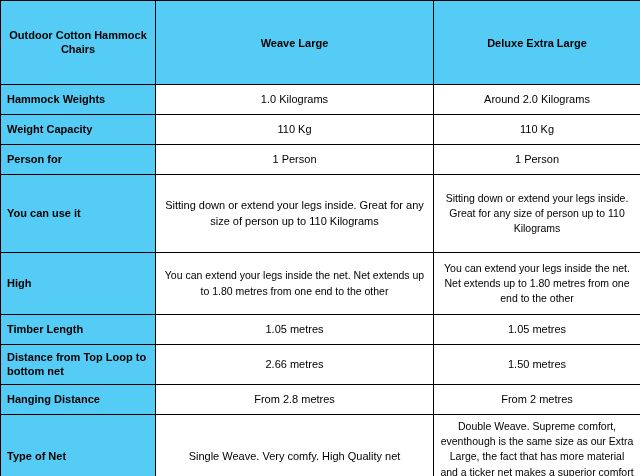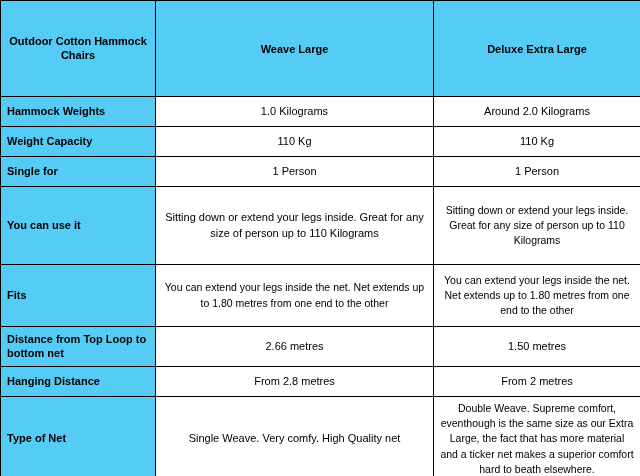--- a/index.html
+++ b/index.html
@@ -52,21 +52,21 @@
     line-height: 1.25;
   }
   td.val {
     background: #ffffff;
     text-align: center;
     line-height: 1.45;
   }
   td.val.small {
     font-size: 10.5px;
   }
-  .row-header-height { height: 96px; }
+  .row-header-height { height: 84px; }
   .row-small { height: 30px; padding-left: 45px; }
   .row-med { height: 62px; }
   .row-tall { height: 78px; }
   .row-two { height: 40px; }
 </style>
 </head>
 <body>
 
 <table class="spec">
   <colgroup>
@@ -87,37 +87,42 @@
       <td class="val">Around 2.0 Kilograms</td>
     </tr>
 
     <tr class="row-small">
       <td class="rowhead">Weight Capacity</td>
       <td class="val">110 Kg</td>
       <td class="val">110 Kg</td>
     </tr>
 
     <tr class="row-small">
-      <td class="rowhead">Single for</td>
+      <td class="rowhead">Person for</td>
       <td class="val">1 Person</td>
       <td class="val">1 Person</td>
     </tr>
 
     <tr class="row-tall">
       <td class="rowhead">You can use it</td>
       <td class="val">Sitting down or extend your legs inside. Great for any size of person up to 110 Kilograms</td>
       <td class="val small">Sitting down or extend your legs inside. Great for any size of person up to 110 Kilograms</td>
     </tr>
 
     <tr class="row-med">
-      <td class="rowhead">Fits</td>
+      <td class="rowhead">High</td>
       <td class="val small">You can extend your legs inside the net. Net extends up to 1.80 metres from one end to the other</td>
       <td class="val small">You can extend your legs inside the net. Net extends up to 1.80 metres from one end to the other</td>
     </tr>
 
+    <tr class="row-small">
+      <td class="rowhead">Timber Length</td>
+      <td class="val">1.05 metres</td>
+      <td class="val">1.05 metres</td>
+    </tr>
 
     <tr class="row-two">
       <td class="rowhead">Distance from Top Loop to bottom net</td>
       <td class="val">2.66 metres</td>
       <td class="val">1.50 metres</td>
     </tr>
 
     <tr class="row-small">
       <td class="rowhead">Hanging Distance</td>
       <td class="val">From 2.8 metres</td>

